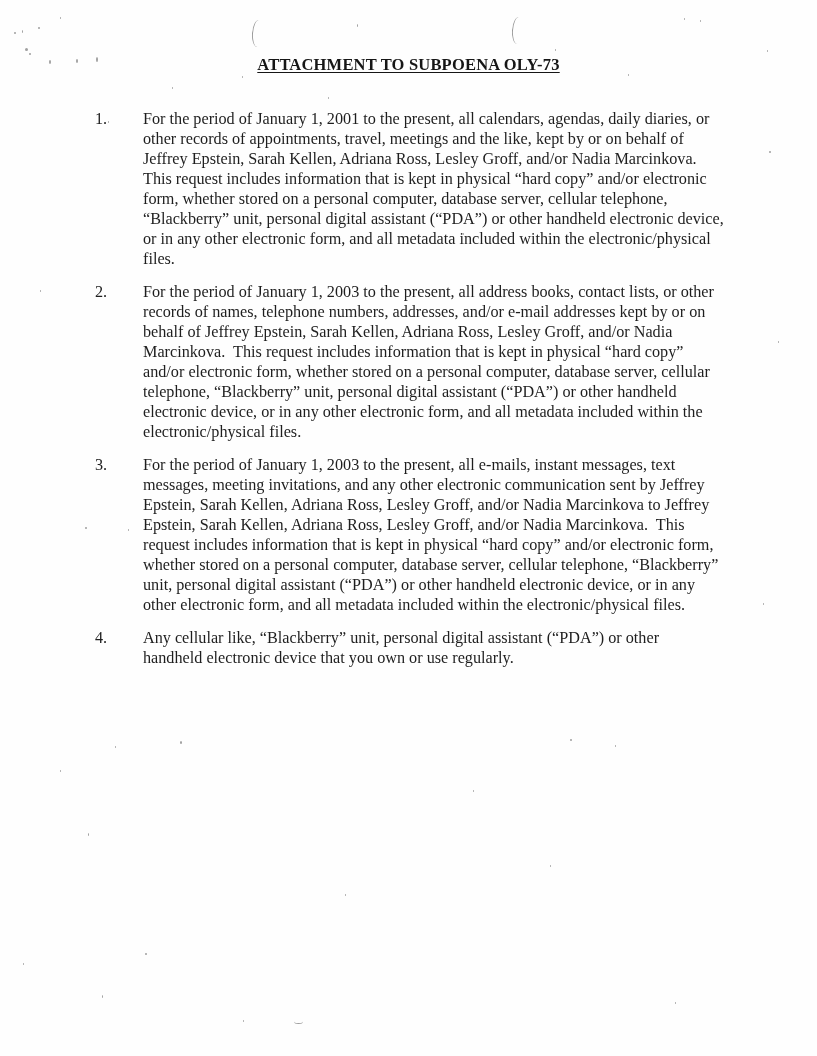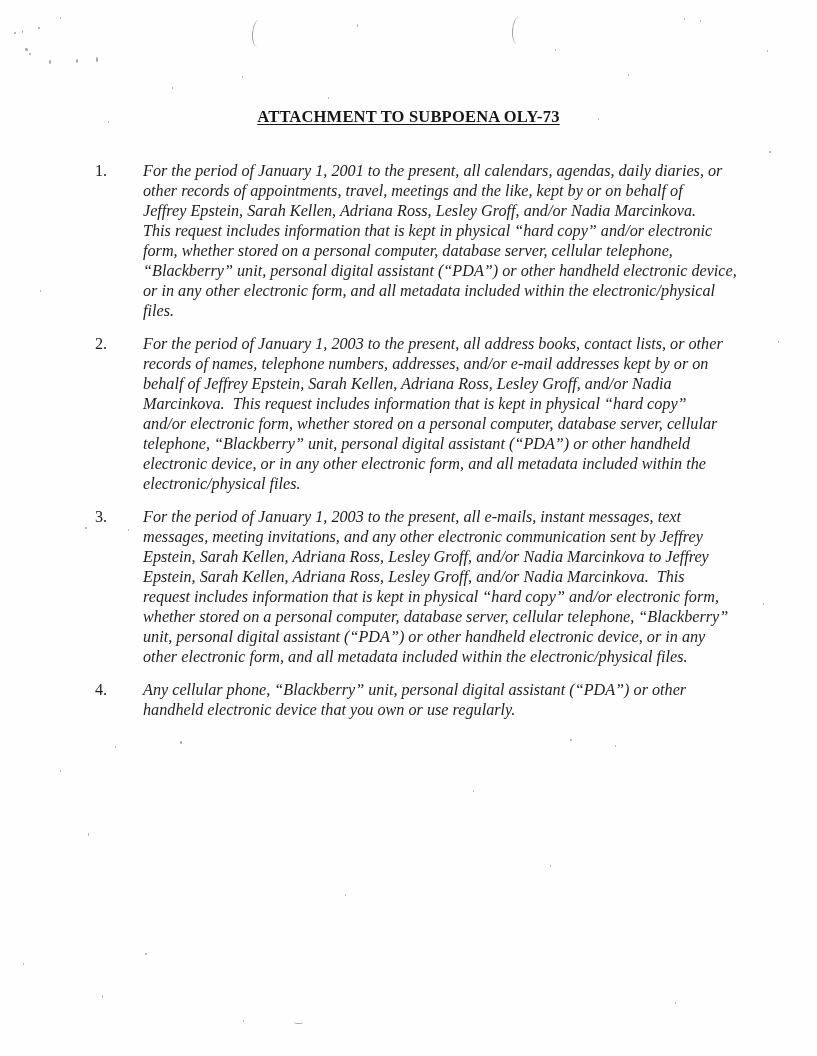--- a/index.html
+++ b/index.html
@@ -14,21 +14,21 @@
     overflow: hidden;
     font-family: "Liberation Serif", serif;
     color: #1e1e1e;
   }
   .page {
     position: absolute;
     inset: 0;
     background: #fefefe;
   }
   .title-block {
-    padding-top: 106px;
+    padding-top: 54px;
     text-align: center;
     font-weight: bold;
     font-size: 16.5px;
     line-height: 21px;
     color: #161616;
     letter-spacing: 0.2px;
   }
   .title-line {
     text-decoration: underline;
     text-underline-offset: 2px;
@@ -44,21 +44,20 @@
     line-height: 20px;
   }
   .request-item .num {
     width: 48px;
     flex: none;
   }
   .request-item .text {
     white-space: pre-wrap;
     width: 620px;
     flex: none;
-    font-style: italic;
   }
   
   .sp {
     position: absolute;
     display: block;
     width: 2px;
     height: 2px;
     border-radius: 50%;
     background: rgba(45, 45, 45, 0.45);
   }
@@ -118,21 +117,21 @@
 messages, meeting invitations, and any other electronic communication sent by Jeffrey
 Epstein, Sarah Kellen, Adriana Ross, Lesley Groff, and/or Nadia Marcinkova to Jeffrey
 Epstein, Sarah Kellen, Adriana Ross, Lesley Groff, and/or Nadia Marcinkova.  This
 request includes information that is kept in physical “hard copy” and/or electronic form,
 whether stored on a personal computer, database server, cellular telephone, “Blackberry”
 unit, personal digital assistant (“PDA”) or other handheld electronic device, or in any
 other electronic form, and all metadata included within the electronic/physical files.</span>
     </div>
     <div class="request-item">
       <span class="num">4.</span>
-      <span class="text">Any cellular phone, “Blackberry” unit, personal digital assistant (“PDA”) or other
+      <span class="text">Any cellular like, “Blackberry” unit, personal digital assistant (“PDA”) or other
 handheld electronic device that you own or use regularly.</span>
     </div>
   </div>
 
   <i class="curve" style="left:252px;top:20px"></i>
   <i class="curve" style="left:512px;top:17px"></i>
   <i class="sp" style="left:14px;top:32px"></i>
   <i class="sp" style="left:22px;top:30px;width:1px;height:3px"></i>
   <i class="sp" style="left:38px;top:27px"></i>
   <i class="sp" style="left:25px;top:48px;width:3px;height:3px"></i>

